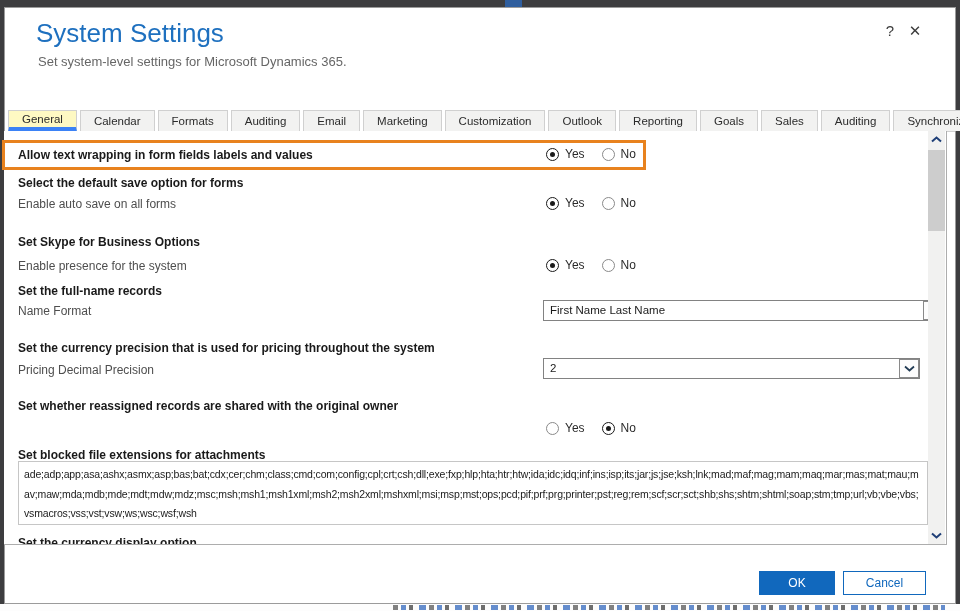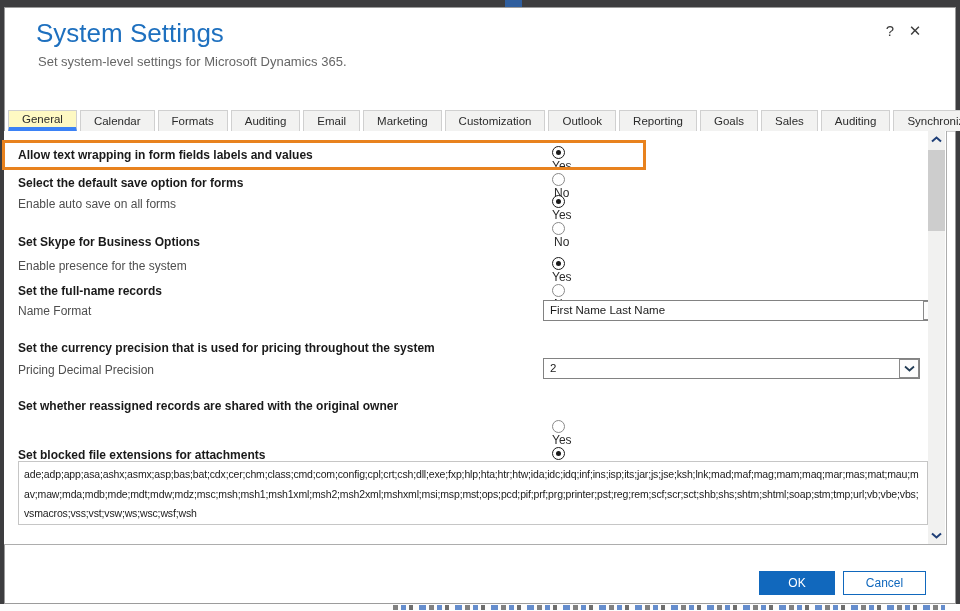--- a/index.html
+++ b/index.html
@@ -48,21 +48,21 @@
   .tab.active { background:#fef9c3; height:22px; margin-bottom:-1px; border-bottom:5px solid #3b82f6; }
 
   
   .content { left:4px; top:131px; width:943px; height:414px; background:#fff;
              border-right:1px solid #adadad; border-bottom:1px solid #adadad; overflow:hidden; }
   .content .abs { position:absolute; }
 
   .section-header { font-size:12px; font-weight:bold; color:#1a1a1a; white-space:nowrap; }
   .row-label { font-size:12px; color:#4e4e4e; white-space:nowrap; }
 
-  .radio-group { display:flex; align-items:center; height:16px;flex-direction:column; }
+  .radio-group { display:flex; align-items:center; height:16px; }
   .radio { width:13px; height:13px; border-radius:50%; background:#fff; border:1px solid #8a8a8a;
            display:inline-block; position:relative; cursor:pointer; flex:none; }
   .radio.selected { border-color:#1a1a1a; }
   .radio.selected::after { content:""; position:absolute; left:3px; top:3px; width:5px; height:5px;
                            border-radius:50%; background:#1a1a1a; }
   .radio-label { font-size:12px; color:#2b2b2b; margin-left:6px; }
   .radio-gap { width:17px; flex:none; }
 
   .select { height:21px; background:#fff; border:1px solid #828282; cursor:pointer; }
   .select-text { position:absolute; left:6px; top:3px; font-size:11.5px; color:#1a1a1a; }
@@ -180,20 +180,21 @@
     <span class="radio"></span>
     <span class="radio-label">Yes</span>
     <span class="radio-gap"></span>
     <span class="radio selected"></span>
     <span class="radio-label">No</span>
   </div>
 
   <div class="abs section-header" style="left:14px; top:317px;">Set blocked file extensions for attachments</div>
   <div class="abs ext-box" style="left:14px; top:330px;">ade;adp;app;asa;ashx;asmx;asp;bas;bat;cdx;cer;chm;class;cmd;com;config;cpl;crt;csh;dll;exe;fxp;hlp;hta;htr;htw;ida;idc;idq;inf;ins;isp;its;jar;js;jse;ksh;lnk;mad;maf;mag;mam;maq;mar;mas;mat;mau;mav;maw;mda;mdb;mde;mdt;mdw;mdz;msc;msh;msh1;msh1xml;msh2;msh2xml;mshxml;msi;msp;mst;ops;pcd;pif;prf;prg;printer;pst;reg;rem;scf;scr;sct;shb;shs;shtm;shtml;soap;stm;tmp;url;vb;vbe;vbs;vsmacros;vss;vst;vsw;ws;wsc;wsf;wsh</div>
 
+  <div class="abs section-header" style="left:14px; top:405px;">Set the currency display option</div>
 
   <div class="abs vscroll">
     <div class="vs-btn vs-up">
       <svg width="11" height="7" viewBox="0 0 11 7">
           <polyline points="1,5.5 5.5,1.5 10,5.5" fill="none" stroke="#1f3f77" stroke-width="2"></polyline>
         </svg>
     </div>
     <div class="vs-thumb"></div>
     <div class="vs-btn vs-down">
       <svg width="11" height="7" viewBox="0 0 11 7">

